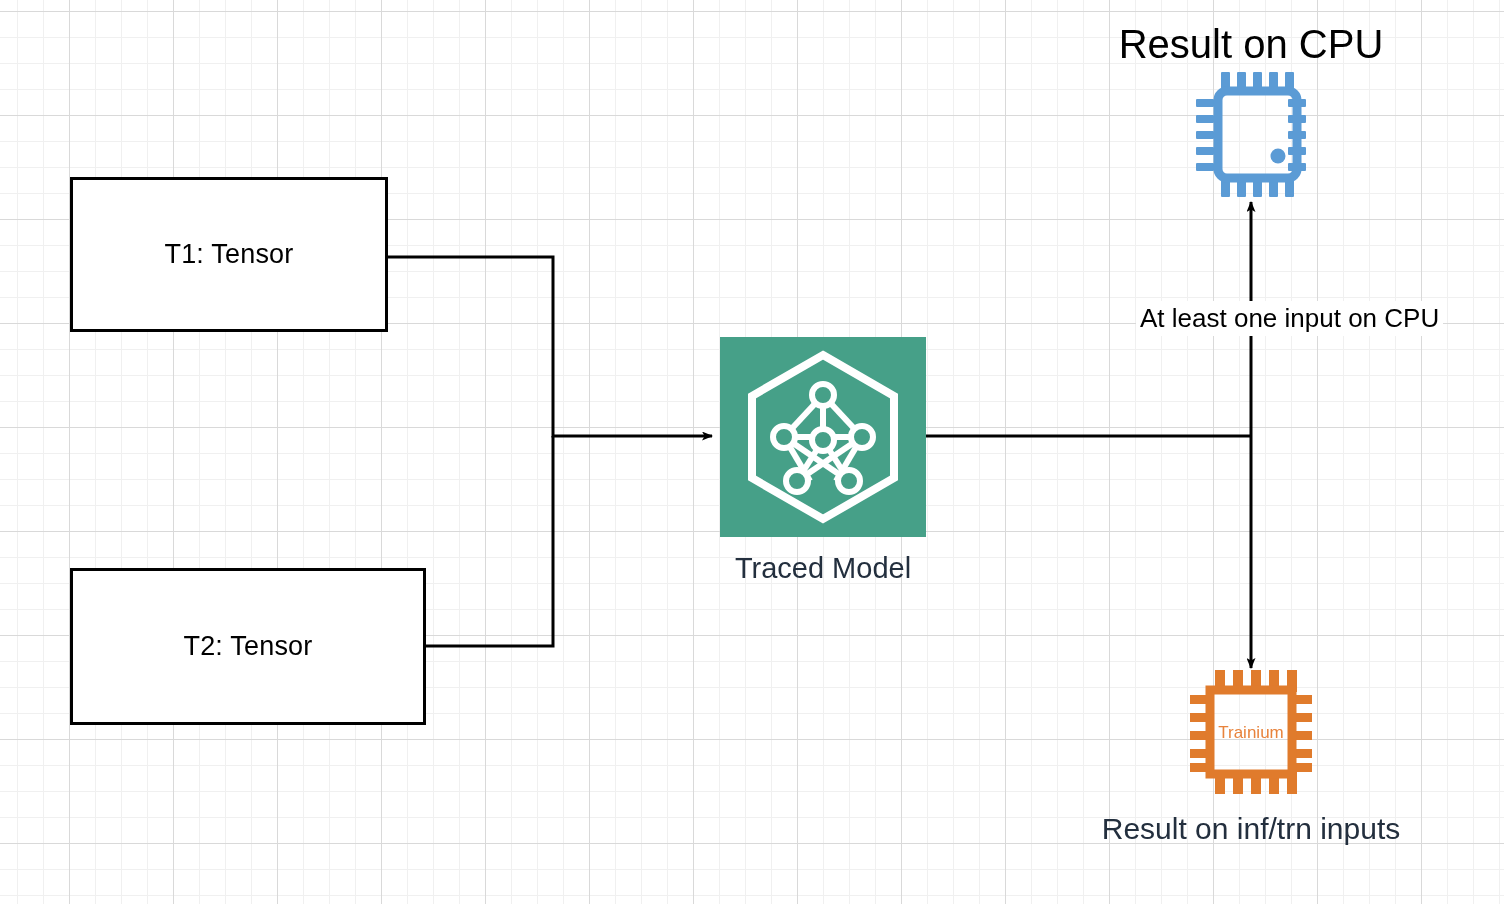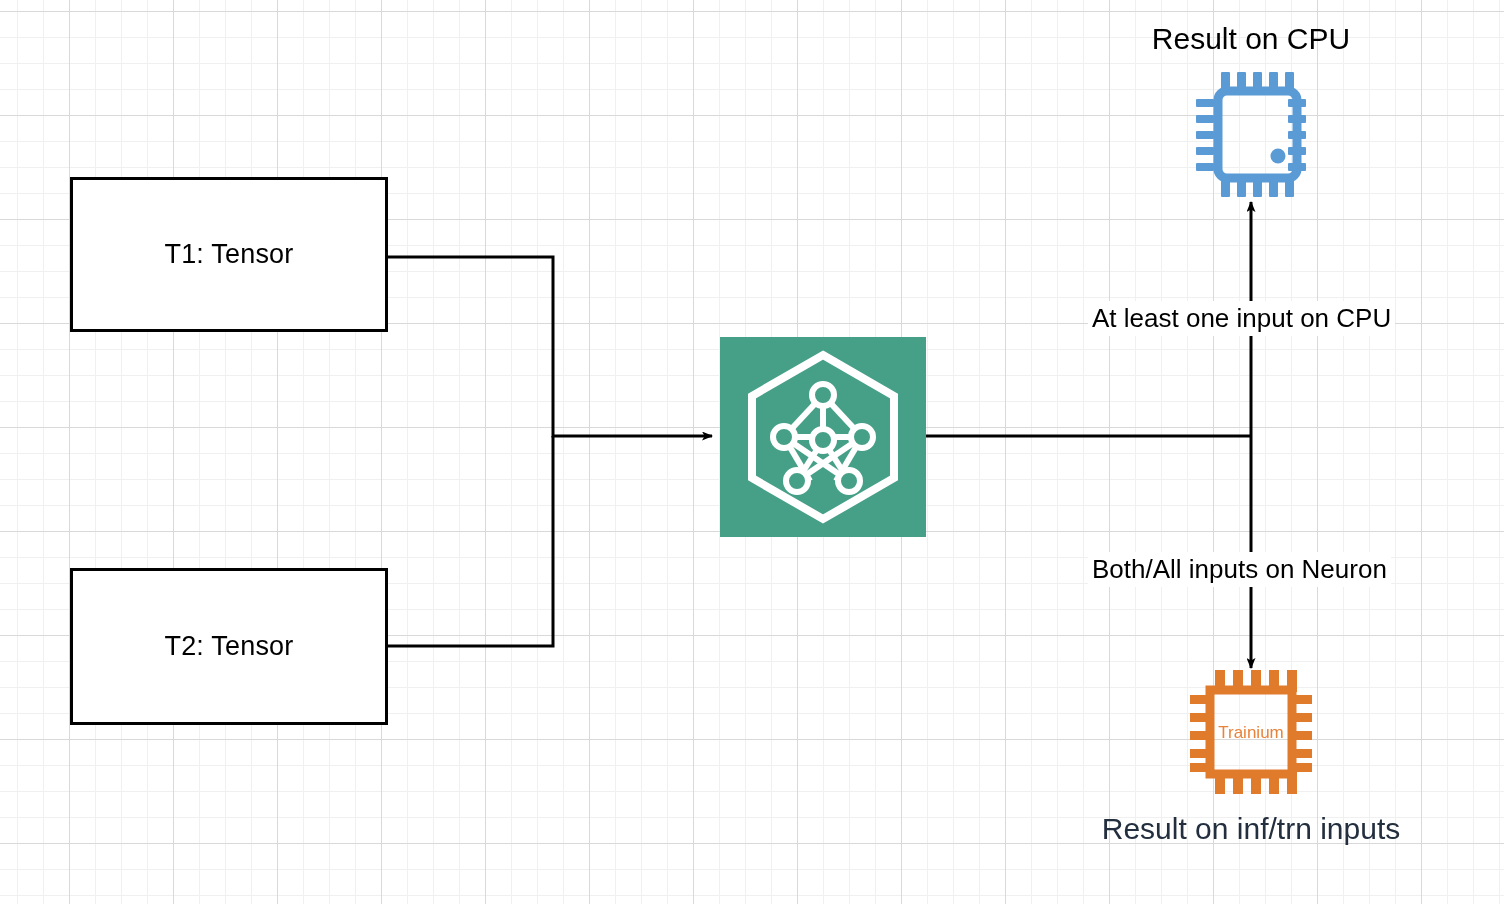--- a/index.html
+++ b/index.html
@@ -33,21 +33,21 @@
     justify-content: center;
   }
   .tensor-label {
     font-family: "Liberation Sans", sans-serif;
     font-size: 27px;
     color: #000000;
     letter-spacing: 0.2px;
   }
 
   #tensor-1 { left: 70px;  top: 177px; width: 318px; height: 155px; }
-  #tensor-2 { left: 70px;  top: 568px; width: 318px; height: 157px; }
+  #tensor-2 { left: 70px;  top: 568px; width: 356px; height: 157px; }
 
   .model-box {
     position: absolute;
     left: 720px;
     top: 337px;
     width: 206px;
     height: 200px;
     display: flex;
     align-items: center;
     justify-content: center;
@@ -67,36 +67,37 @@
   #cpu-chip  { left: 1196px; top: 72px;  width: 110px; height: 125px; }
   #trn-chip  { left: 1190px; top: 670px; width: 122px; height: 124px; }
 
   .caption {
     position: absolute;
     text-align: center;
     font-family: "Liberation Sans", sans-serif;
   }
   #cpu-caption {
     left: 1051px; top: 22px; width: 400px;
-    font-size: 30px; color: #000000;
+    font-size: 40px; color: #000000;
   }
   #trn-caption {
     left: 1051px; top: 812px; width: 400px;
     font-size: 30px; color: #232f3e;
   }
 
   .edge-label {
     position: absolute;
     background: #ffffff;
     font-family: "Liberation Sans", sans-serif;
     font-size: 26px;
     color: #000000;
     white-space: nowrap;
     padding: 2px 4px;
     text-align: center;
+    margin-left: 48px;
   }
   #label-cpu-path { left: 1088px; top: 301px; }
   #label-trn-path { left: 1088px; top: 552px; }
 
   svg.wires {
     position: absolute;
     left: 0; top: 0;
     width: 1504px;
     height: 904px;
     pointer-events: none;
@@ -158,20 +159,21 @@
           <circle cx="-39" cy="0" r="11"></circle>
           <circle cx="39" cy="0" r="11"></circle>
           <circle cx="0" cy="3" r="11"></circle>
           <circle cx="-26" cy="44" r="11"></circle>
           <circle cx="26" cy="44" r="11"></circle>
         </g>
       </g>
     </svg>
   </div>
 
+  <div class="model-caption">Traced Model</div>
 
   <div id="cpu-caption" class="caption">Result on CPU</div>
 
   <div id="cpu-chip" class="chip-wrap">
     <svg width="110" height="125" viewBox="0 0 110 125" xmlns="http://www.w3.org/2000/svg">
       <g fill="#5b9bd5">
 
         <rect x="25" y="0" width="9" height="19" rx="1"></rect>
         <rect x="41" y="0" width="9" height="19" rx="1"></rect>
         <rect x="57" y="0" width="9" height="19" rx="1"></rect>
@@ -196,21 +198,20 @@
         <rect x="92" y="75" width="18" height="8" rx="1"></rect>
         <rect x="92" y="91" width="18" height="8" rx="1"></rect>
       </g>
       <rect x="22" y="19" width="79" height="87" rx="9" ry="9" fill="none" stroke="#5b9bd5" stroke-width="9"></rect>
       <circle cx="82" cy="84" r="7.5" fill="#5b9bd5"></circle>
     </svg>
   </div>
 
   <div id="label-cpu-path" class="edge-label">At least one input on CPU</div>
 
-  <div id="label-trn-path" class="edge-label">Both/All inputs on Neuron</div>
 
   <div id="trn-chip" class="chip-wrap">
     <svg width="122" height="124" viewBox="0 0 122 124" xmlns="http://www.w3.org/2000/svg">
       <g fill="#e07b2c">
 
         <rect x="25" y="0" width="10" height="22"></rect>
         <rect x="43" y="0" width="10" height="22"></rect>
         <rect x="61" y="0" width="10" height="22"></rect>
         <rect x="79" y="0" width="10" height="22"></rect>
         <rect x="97" y="0" width="10" height="22"></rect>

